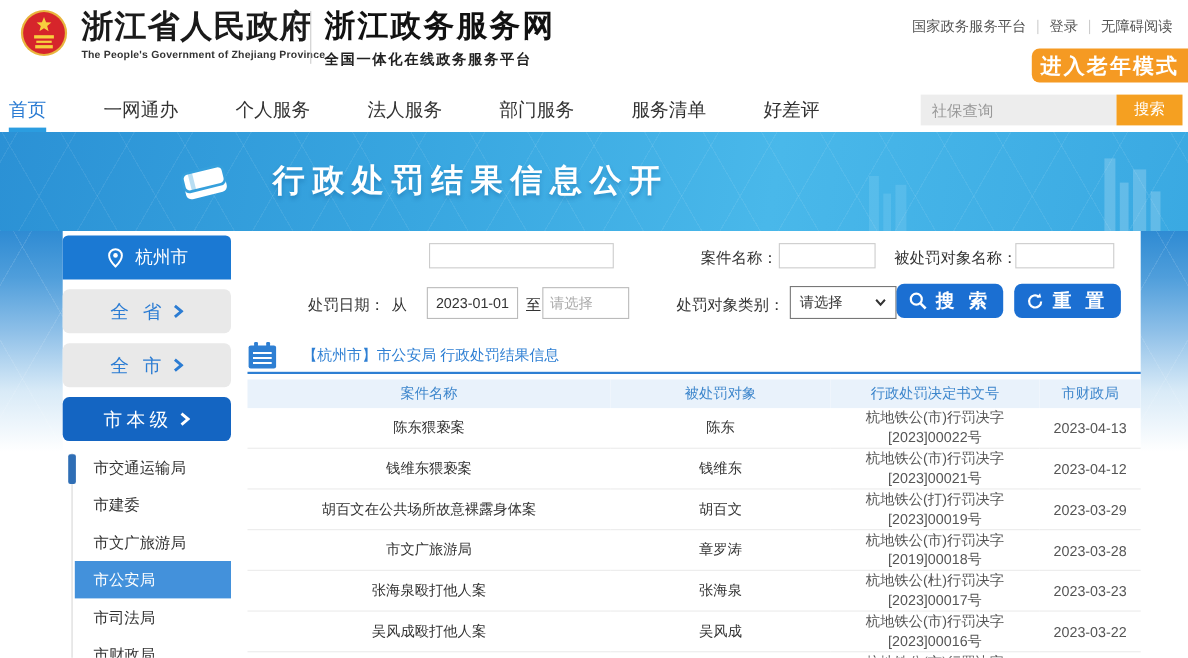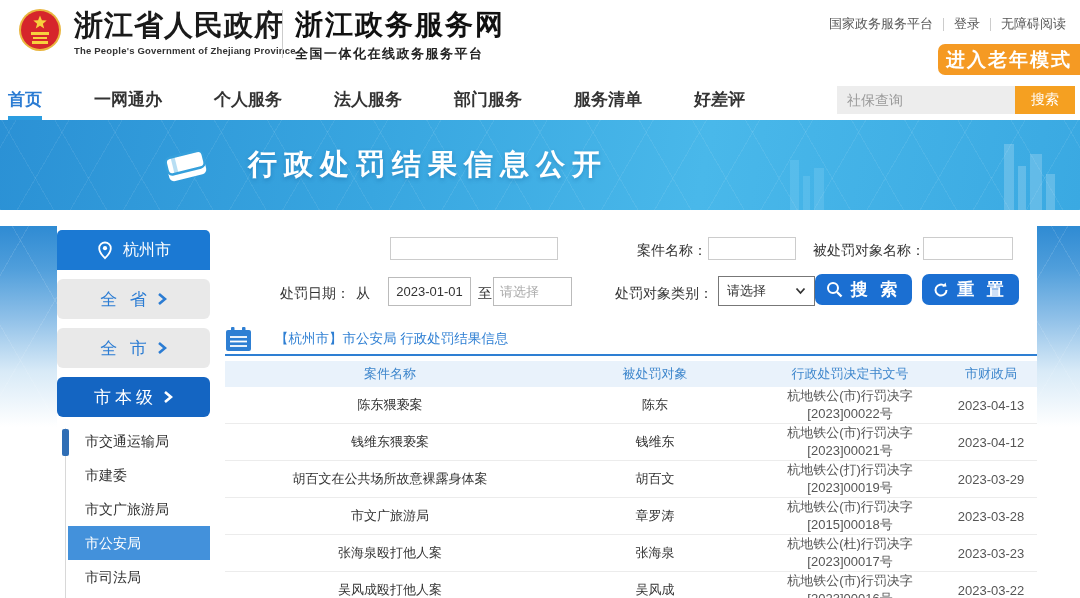--- a/index.html
+++ b/index.html
@@ -19,42 +19,42 @@
   .top-links { position:absolute; top:15px; right:14px; display:flex; align-items:center; gap:10px; font-size:13px; color:#555; }
   .top-links .sep { width:1px; height:13px; background:#ccc; }
   .top-links .top-link { cursor:pointer; }
   .elderly-btn { position:absolute; top:44px; right:0; width:142px; height:31px; background:#f59a23; color:#fff;
     font-size:19px; font-weight:bold; letter-spacing:2px; border:none; border-radius:7px 0 0 7px;
     display:flex; align-items:center; justify-content:center; cursor:pointer; }
 
   
   .nav { position:relative; height:40px; background:#fff; }
   .nav-items { display:flex; gap:52px; padding-left:8px; height:100%; }
-  .nav-item { font-size:17px; color:#333; display:flex; align-items:center; border-bottom:4px solid transparent; padding-top:3px; cursor:pointer;font-weight:bold; }
+  .nav-item { font-size:17px; color:#333; display:flex; align-items:center; border-bottom:4px solid transparent; padding-top:3px; cursor:pointer; }
   .nav-item.active { color:#2b7cd3; border-bottom-color:#2b9de0; }
   .nav-search { position:absolute; right:5px; top:6px; height:28px; display:flex; }
   .nav-search input { width:178px; height:28px; background:#ededed; border:none; padding:0 10px; font-size:14px; color:#333; outline:none; }
   .nav-search input::placeholder { color:#999; }
   .nav-search button { width:60px; height:28px; background:#f5a021; color:#fff; border:none; font-size:14px; cursor:pointer; }
 
   
   .banner { position:relative; height:90px; overflow:hidden;
     background:linear-gradient(100deg,#2b91d5 0%,#38a6e0 35%,#49b8ea 65%,#3aa9e2 100%); }
   .banner::before { content:""; position:absolute; inset:0; pointer-events:none;
     background:repeating-linear-gradient(60deg,rgba(255,255,255,.07) 0 1px,transparent 1px 46px),
                repeating-linear-gradient(-60deg,rgba(255,255,255,.07) 0 1px,transparent 1px 46px); }
   .banner-inner { display:flex; align-items:center; height:100%; padding-left:160px; position:relative; z-index:1; }
   .banner-title { margin-left:36px; font-size:29px; font-weight:bold; color:#fff; letter-spacing:7px;
     text-shadow:0 2px 4px rgba(0,70,130,.3); }
   .bld { position:absolute; bottom:0; pointer-events:none; }
   .bld div { float:left; background:rgba(255,255,255,.20); margin-right:4px; }
 
   
   .content { position:relative; height:279px;
-    background:linear-gradient(180deg,#2f8bd3 0%,#4f9edb 15%,#8fc0e8 33%,#d8eaf7 52%,#ffffff 72%);margin-top:16px; }
+    background:linear-gradient(180deg,#2f8bd3 0%,#4f9edb 15%,#8fc0e8 33%,#d8eaf7 52%,#ffffff 72%); }
   .content::before { content:""; position:absolute; left:0; right:0; top:0; height:220px; pointer-events:none;
     background:repeating-linear-gradient(60deg,rgba(255,255,255,.10) 0 1px,transparent 1px 60px),
                repeating-linear-gradient(-60deg,rgba(255,255,255,.10) 0 1px,transparent 1px 60px); }
   .panel { position:absolute; left:57px; top:0; width:980px; height:388px; background:#fff; display:flex; z-index:1; }
 
   
   .sidebar { width:153px; flex:none; padding-top:4px; }
   .side-header { height:40px; background:#1b79d3; border-radius:5px 5px 0 0; color:#fff; font-size:16px;
     display:flex; align-items:center; justify-content:center; gap:9px; }
   .side-btn { height:40px; margin-top:9px; background:#e9e9e9; border:none; width:100%; border-radius:6px;
@@ -293,21 +293,21 @@
             </tr>
             <tr>
               <td class="c1">胡百文在公共场所故意裸露身体案</td>
               <td class="c2">胡百文</td>
               <td class="c3">杭地铁公(打)行罚决字[2023]00019号</td>
               <td class="c4">2023-03-29</td>
             </tr>
             <tr>
               <td class="c1">市文广旅游局</td>
               <td class="c2">章罗涛</td>
-              <td class="c3">杭地铁公(市)行罚决字[2015]00018号</td>
+              <td class="c3">杭地铁公(市)行罚决字[2019]00018号</td>
               <td class="c4">2023-03-28</td>
             </tr>
             <tr>
               <td class="c1">张海泉殴打他人案</td>
               <td class="c2">张海泉</td>
               <td class="c3">杭地铁公(杜)行罚决字[2023]00017号</td>
               <td class="c4">2023-03-23</td>
             </tr>
             <tr>
               <td class="c1">吴风成殴打他人案</td>

